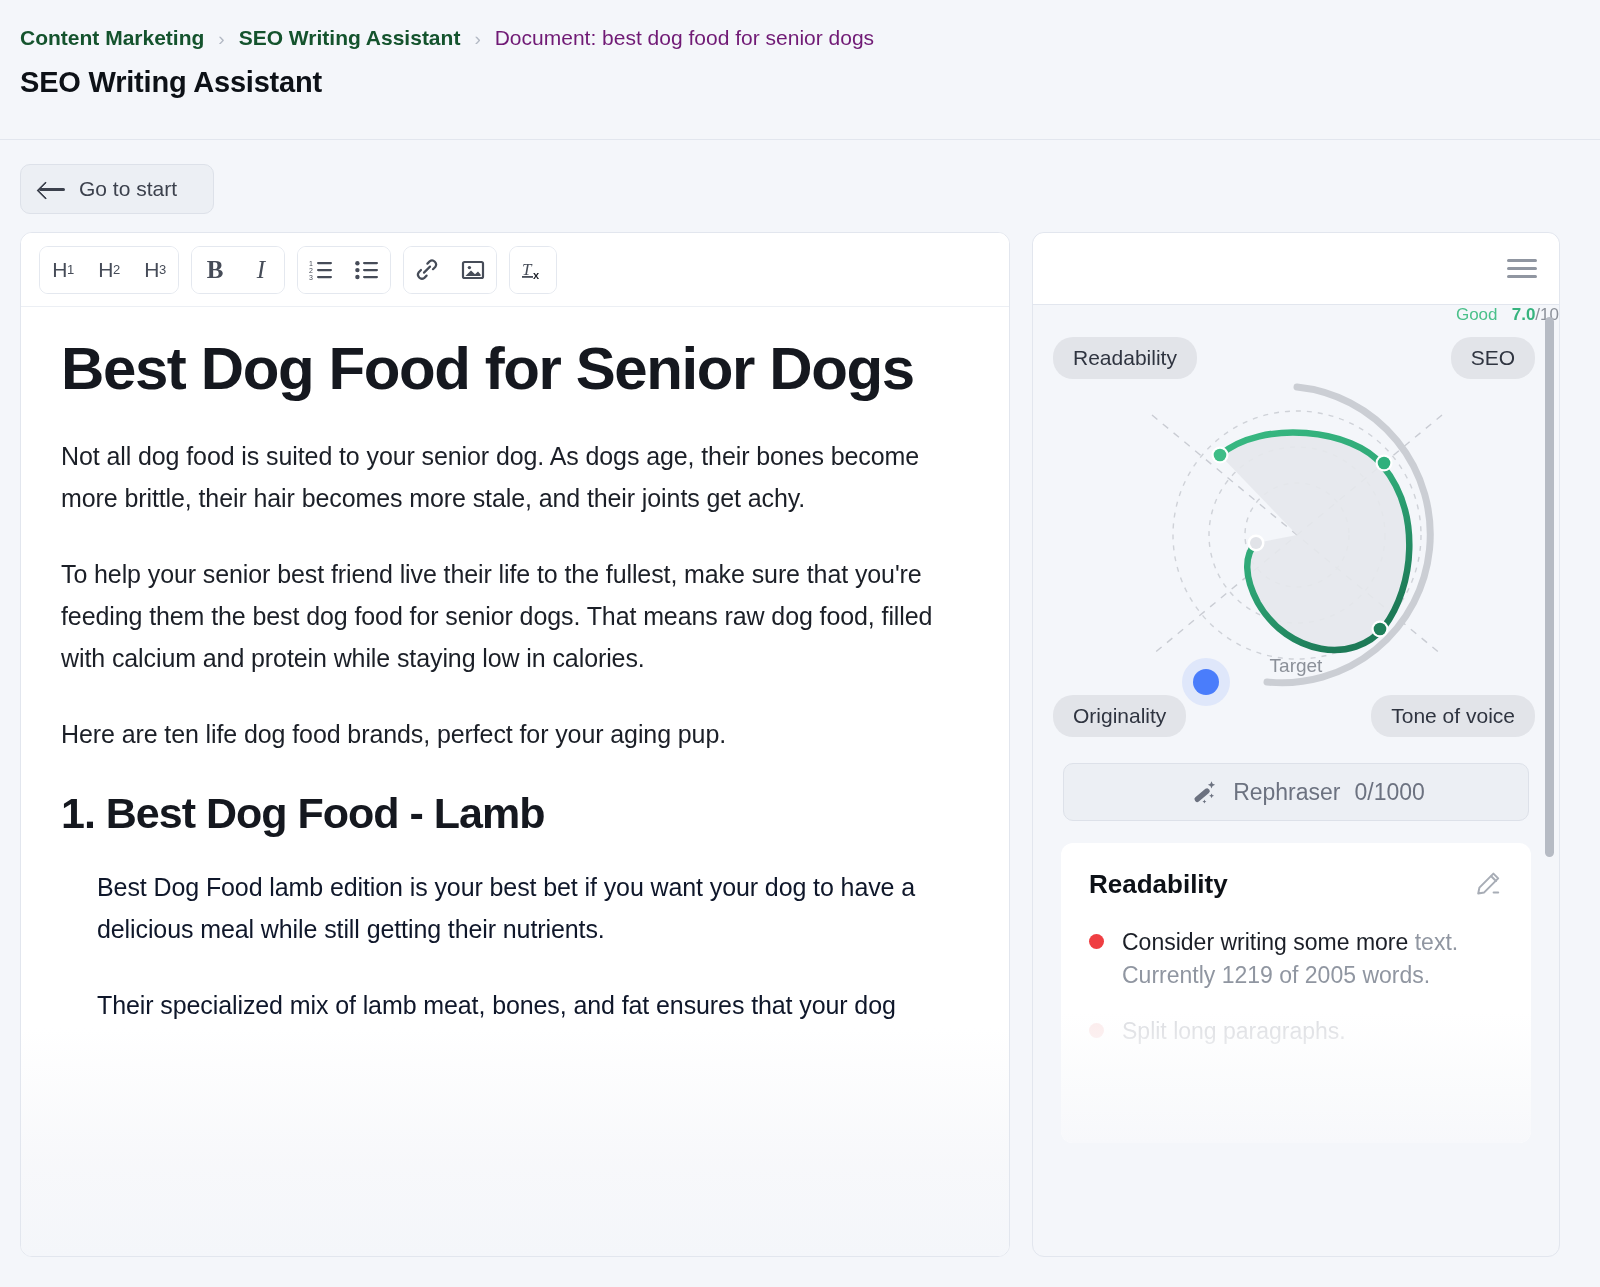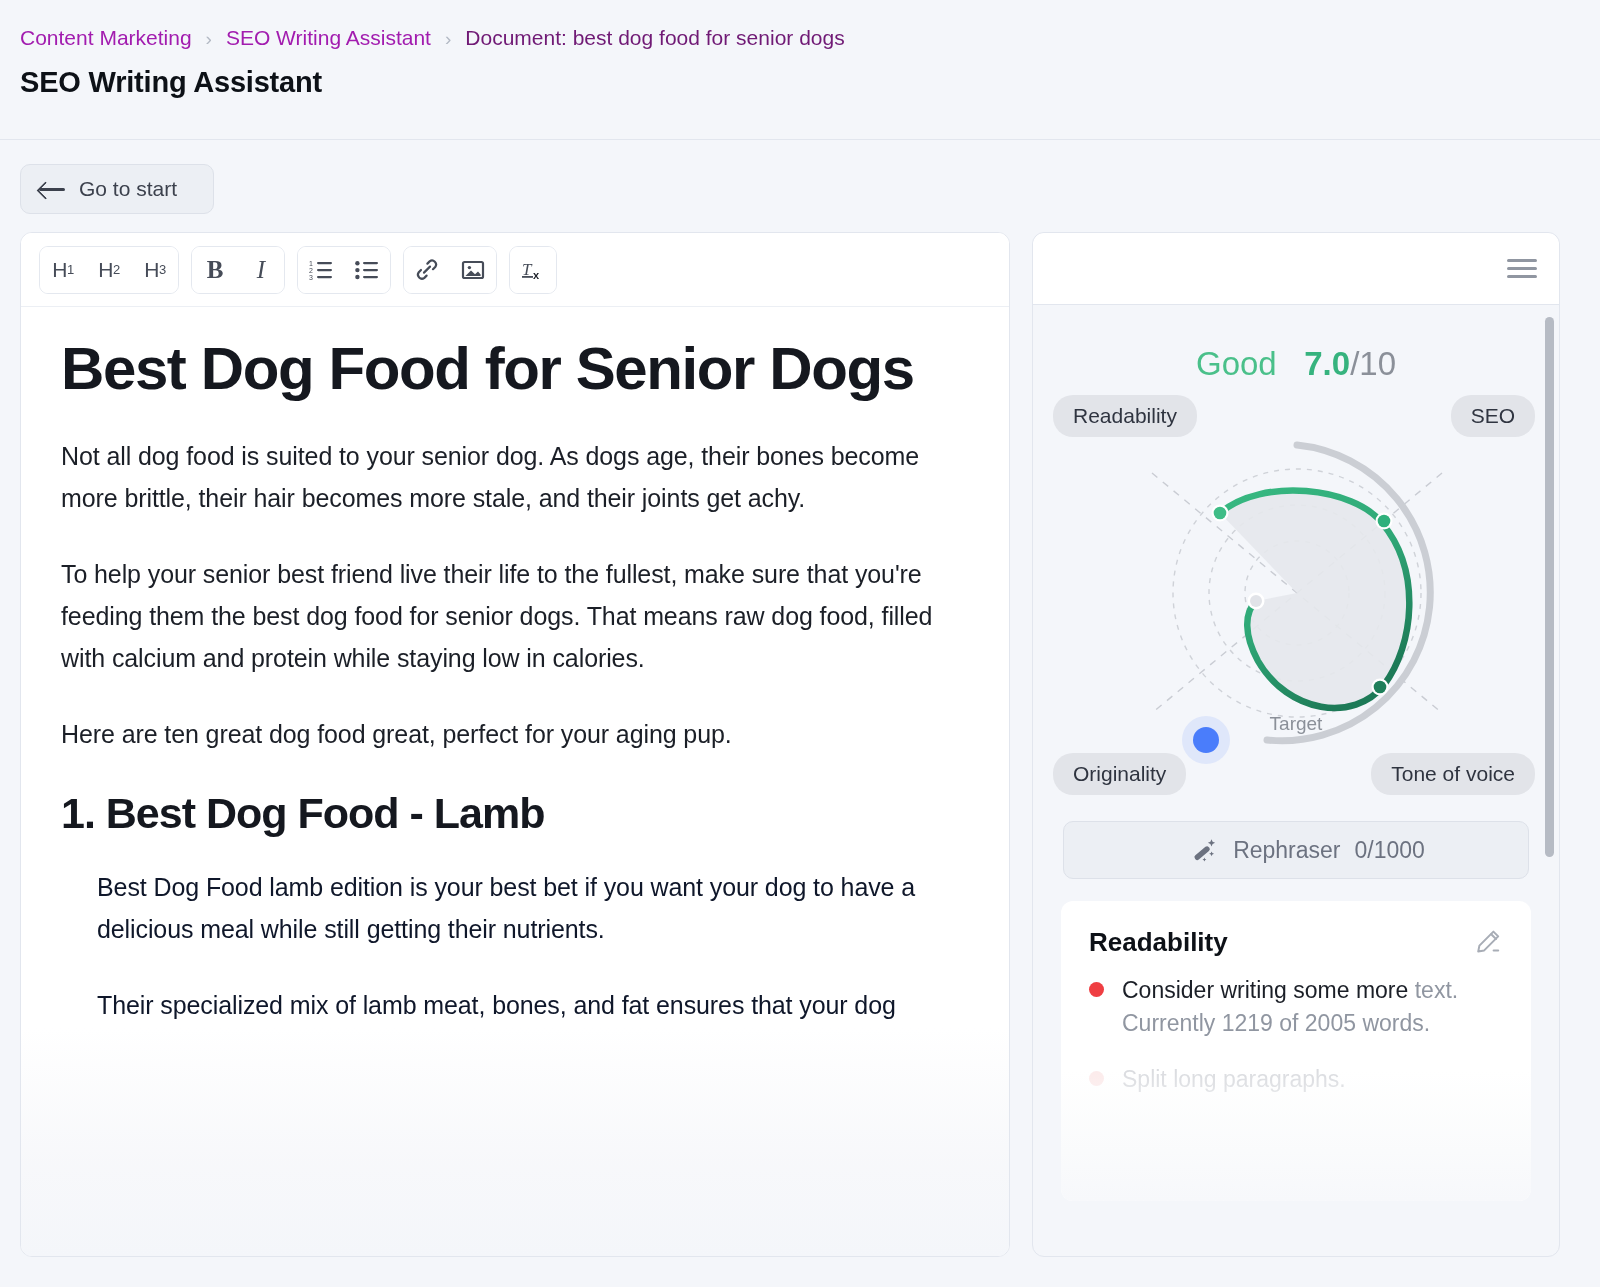--- a/index.html
+++ b/index.html
@@ -12,21 +12,21 @@
 
   
   .top-header {
     background: #f4f6fa;
     padding: 26px 0 0 20px;
     height: 140px;
     border-bottom: 1px solid #e2e6ee;
     position: relative;
   }
   .breadcrumb { display: flex; align-items: center; gap: 14px; font-size: 21px; }
-  .crumb-link { color: #a21caf; cursor: pointer; white-space: nowrap; }
+  .crumb-link { color: #14532d; cursor: pointer; white-space: nowrap; font-weight: bold; }
   .crumb-sep { color: #b3b9c4; font-size: 19px; line-height: 1; }
   .crumb-current { color: #701a75; white-space: nowrap; }
   .page-title {
     margin-top: 16px;
     font-size: 29px;
     font-weight: bold;
     color: #0d1117;
     letter-spacing: -0.2px;
   }
 
@@ -154,23 +154,22 @@
     padding-right: 22px;
     border-radius: 11px 11px 0 0;
   }
   .burger { width: 30px; height: 20px; cursor: pointer; display: flex; flex-direction: column; justify-content: space-between; }
   .burger span { display: block; height: 3.4px; background: #9096a1; border-radius: 2px; }
 
   .side-scroll-track { position: absolute; right: 5px; top: 84px; width: 9px; height: 540px; }
   .side-scroll-thumb { width: 9px; height: 540px; background: #b6bbc4; border-radius: 5px; cursor: pointer; }
 
   .score-line {
-    text-align: center;
-    margin-top: 40px;
-    font-size: 33px;
+    text-align: right;
+    font-size: 17px;
     color: #8b9099;
   }
   .score-good { color: #4ac08a; }
   .score-val { color: #36b37e; font-weight: bold; }
 
   
   .radar-area { position: relative; height: 420px; margin-top: 12px; }
   .pill {
     position: absolute;
     background: #e2e4e9;
@@ -217,21 +216,21 @@
     background: #fff;
     border-radius: 12px;
     padding: 26px 28px 10px 28px;
     position: relative;
     height: 300px;
     overflow: hidden;
   }
   .read-card-head { display: flex; align-items: flex-start; justify-content: space-between; }
   .read-card-title { font-size: 26px; font-weight: bold; color: #0d1117; }
   .pencil { cursor: pointer; }
-  .sugg-list { margin-top: 16px; }
+  .sugg-list { margin-top: 26px; }
   .sugg {
     display: flex; gap: 18px; align-items: flex-start;
     margin-bottom: 22px;
     font-size: 23px;
     line-height: 1.45;
   }
   .dot { width: 15px; height: 15px; border-radius: 50%; flex: none; margin-top: 8px; }
   .sugg-text .s-strong { color: #1b1f27; }
   .sugg-text .s-soft { color: #9096a1; }
   .sugg.faded { opacity: 0.32; }
@@ -329,21 +328,21 @@
             <text x="13" y="21" font-size="11" font-weight="bold" font-family="Liberation Sans, sans-serif" fill="#1b1f27">x</text>
           </svg>
         </div>
       </div>
     </div>
 
     <div class="doc-body">
       <div class="doc-h1">Best Dog Food for Senior Dogs</div>
       <div class="doc-p">Not all dog food is suited to your senior dog. As dogs age, their bones become more brittle, their hair becomes more stale, and their joints get achy.</div>
       <div class="doc-p">To help your senior best friend live their life to the fullest, make sure that you're feeding them the best dog food for senior dogs. That means raw dog food, filled with calcium and protein while staying low in calories.</div>
-      <div class="doc-p">Here are ten great dog food great, perfect for your aging pup.</div>
+      <div class="doc-p">Here are ten life dog food brands, perfect for your aging pup.</div>
       <div class="doc-h2">1. Best Dog Food - Lamb</div>
       <div class="doc-p muted">Best Dog Food lamb edition is your best bet if you want your dog to have a delicious meal while still getting their nutrients.</div>
       <div class="doc-p muted">Their specialized mix of lamb meat, bones, and fat ensures that your dog</div>
       <div class="fade-overlay"></div>
     </div>
   </div>
 
   <div class="side-panel">
 
     <div class="side-head">

